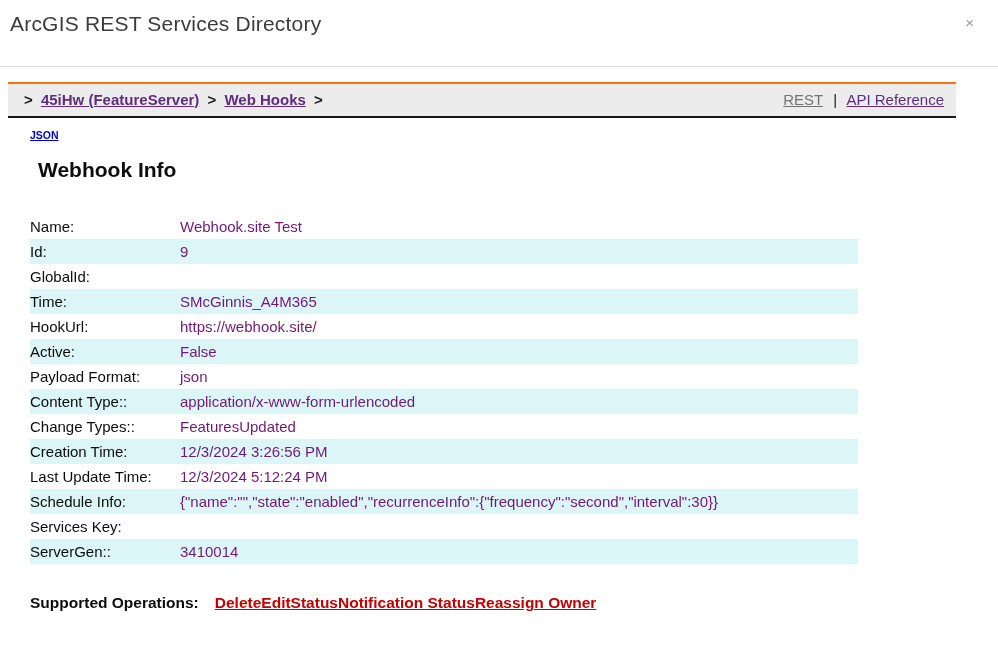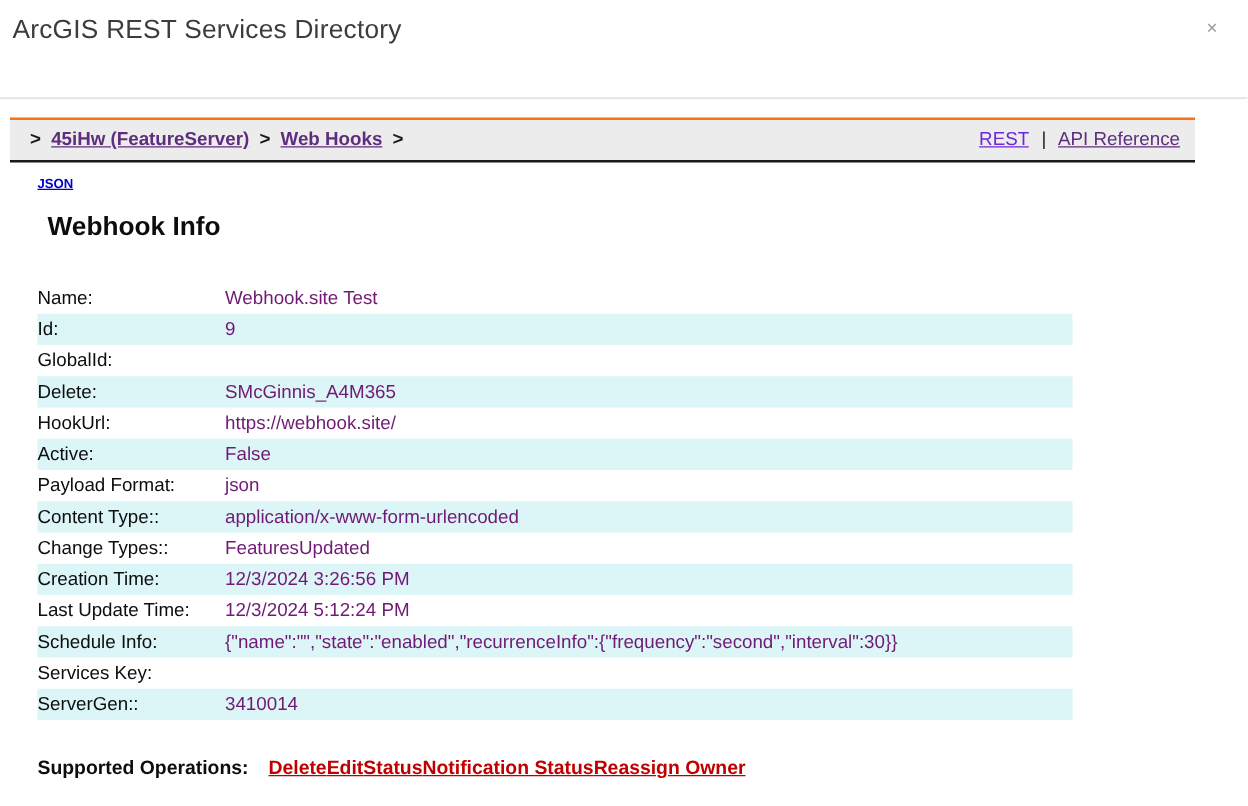--- a/index.html
+++ b/index.html
@@ -7,21 +7,21 @@
   body {
     font-family: "Liberation Sans", sans-serif;
     background: #ffffff;
     color: #000000;
     overflow: hidden;
     position: relative;
   }
 
   
   .win-header {
-    height: 79px;
+    height: 67px;
     border-bottom: 1px solid #d9d9d9;
     display: flex;
     align-items: flex-start;
     justify-content: space-between;
     padding: 12px 22px 0 10px;
   }
   .win-title {
     font-size: 21px;
     color: #3c3c3c;
     font-weight: 500;
@@ -50,21 +50,21 @@
   .crumb-left { font-weight: 700; color: #1a1a1a; }
   .crumb-left a {
     color: #5e2d7e;
     text-decoration: underline;
     font-weight: 700;
     cursor: pointer;
   }
   .crumb-sep { color: #1a1a1a; font-weight: 700; padding: 0 4px; }
   .crumb-right { font-size: 15px; color: #1a1a1a; }
   .crumb-right .rest-link {
-    color: #6d28d9;
+    color: #737373;
     text-decoration: underline;
     cursor: pointer;
     margin-top: 36px;
   }
   .crumb-right .api-link {
     color: #5e2d7e;
     text-decoration: underline;
     cursor: pointer;
   }
   .crumb-right .pipe { padding: 0 6px; color: #1a1a1a; }
@@ -161,21 +161,21 @@
   </div>
   <div class="info-row">
     <div class="info-label">Id:</div>
     <div class="info-value">9</div>
   </div>
   <div class="info-row">
     <div class="info-label">GlobalId:</div>
     <div class="info-value"></div>
   </div>
   <div class="info-row">
-    <div class="info-label">Delete:</div>
+    <div class="info-label">Time:</div>
     <div class="info-value">SMcGinnis_A4M365</div>
   </div>
   <div class="info-row">
     <div class="info-label">HookUrl:</div>
     <div class="info-value">https://webhook.site/</div>
   </div>
   <div class="info-row">
     <div class="info-label">Active:</div>
     <div class="info-value">False</div>
   </div>

